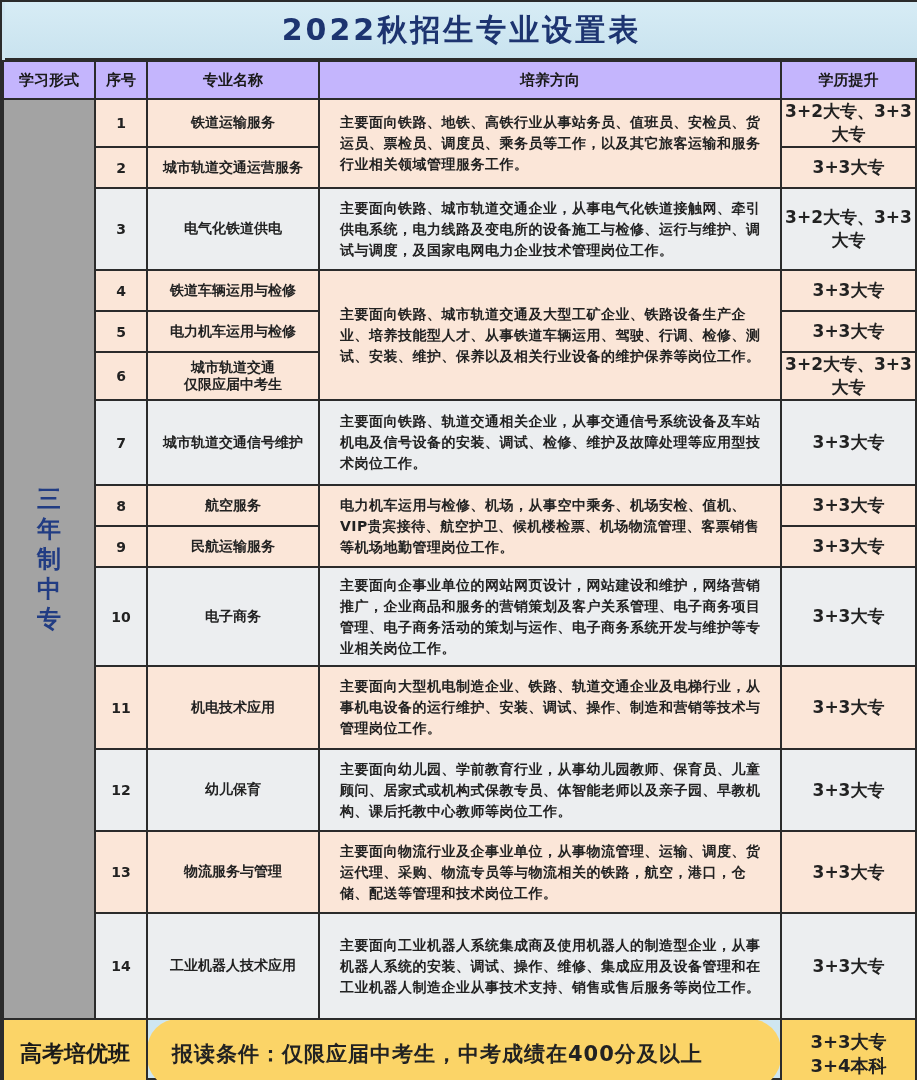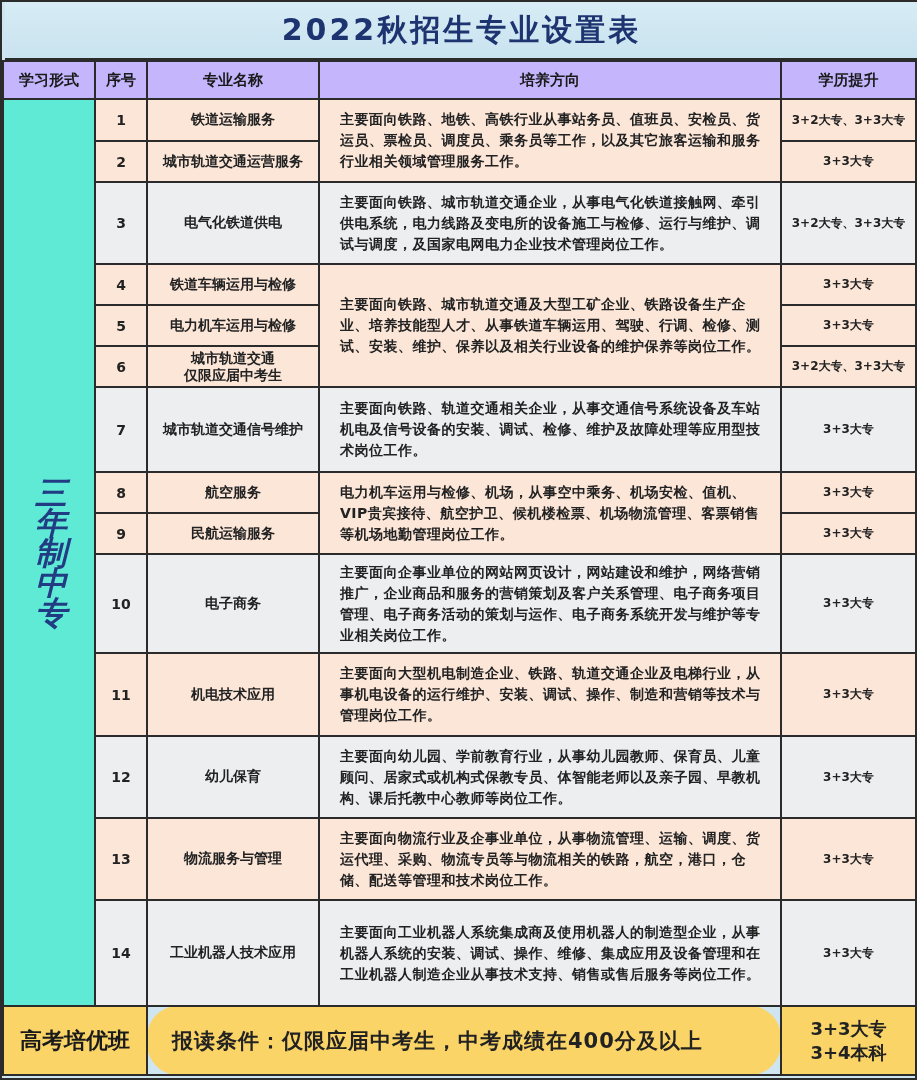--- a/index.html
+++ b/index.html
@@ -6,28 +6,28 @@
   html, body { width: 917px; height: 1080px; overflow: hidden; background: #cfe6f1; }
   body { font-family: "DejaVu Sans", "Liberation Sans", sans-serif; color: #222; }
   .page { position: relative; width: 917px; height: 1080px; border: 2px solid #2b2b2b; background: #cfe6f1; }
   .title { position: absolute; left: 3px; top: 0; width: 913px; height: 58px; display: flex; align-items: center; justify-content: center;
            background: linear-gradient(#d7ecf5, #c9e3ef); border-bottom: 2px solid #2b2b2b;
            font-size: 30px; font-weight: bold; color: #1d3470; letter-spacing: 3px; }
   table { position: absolute; left: 0; top: 58px; border-collapse: collapse; table-layout: fixed; width: 913px; }
   td, th { border: 2px solid #2b2b2b; text-align: center; vertical-align: middle; font-weight: bold; }
   th { height: 38px; background: #c4b5fd; font-size: 15px; color: #1a1a1a; }
   td { font-size: 14px; }
-  td.form { background: #5eead4; color: #213c83; font-size: 32px; line-height: 30px; font-style: italic; }
+  td.form { background: #a3a3a3; color: #213c83; font-size: 24px; line-height: 30px; }
   td.form span { display: inline-block; width: 28px; word-break: break-all; }
   tr.peach td.c { background: #fbe6d8; }
   tr.gray td.c { background: #eceef0; }
   td.desc { text-align: left; font-size: 14px; line-height: 21px; padding: 0 10px 0 20px; letter-spacing: 0.5px; }
   td.desc.peach { background: #fbe6d8; }
   td.desc.gray { background: #eceef0; }
-  td.up { font-size: 12px; margin-left: 16px; }
+  td.up { font-size: 17px; margin-left: 16px; }
   td.up.peach { background: #fbe6d8; }
   td.up.gray { background: #eceef0; }
   .footer td { background: #fbd467; height: 69px; }
   .footer .ft-label { font-size: 22px; color: #1a1a1a; }
   .footer .ft-cond { font-size: 21px; text-align: left; padding-left: 24px; letter-spacing: 1px; border-radius: 31px; }
   .footer .ft-up { font-size: 18px; line-height: 24px; }
   .footer .ft-up div { display: block; }
 </style>
 </head>
 <body>

